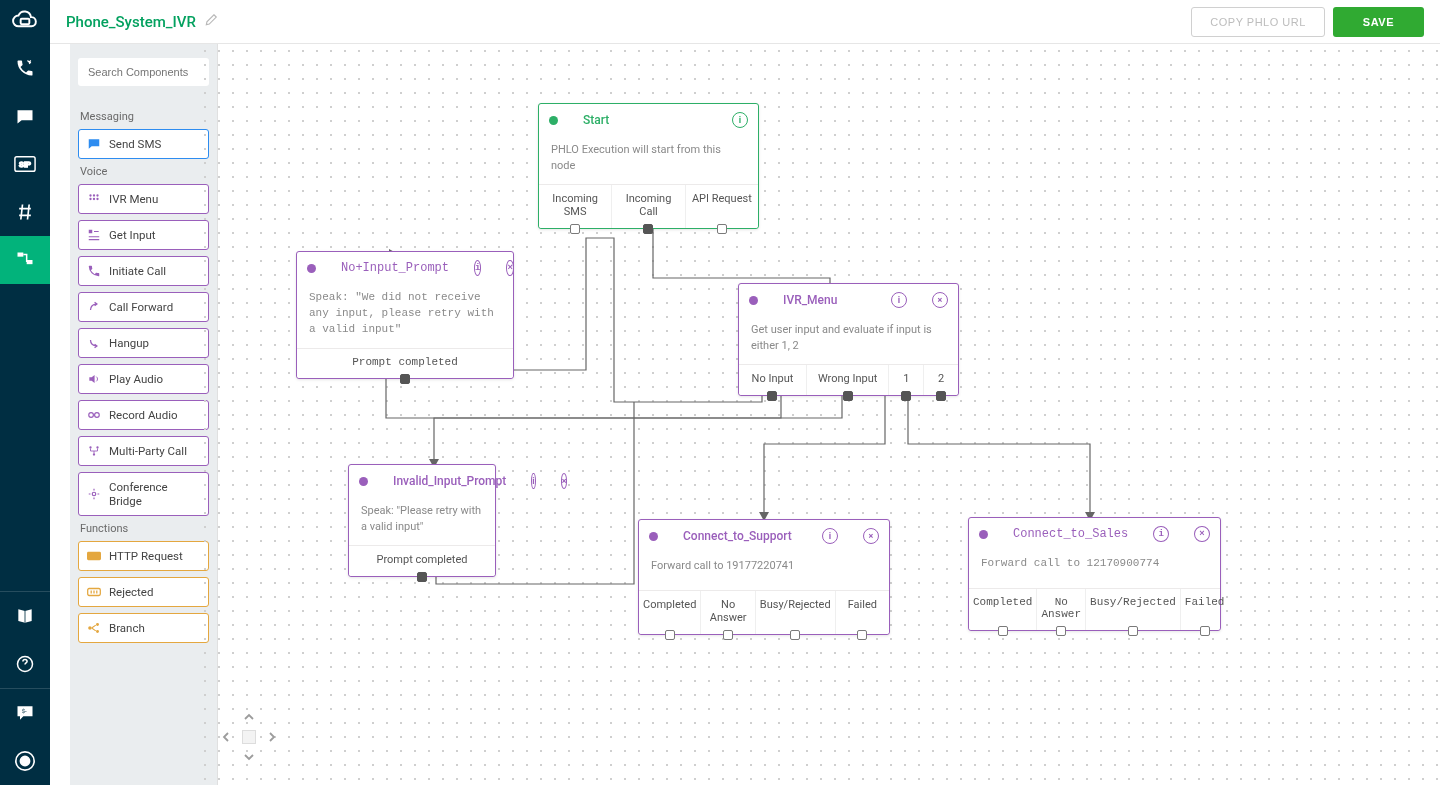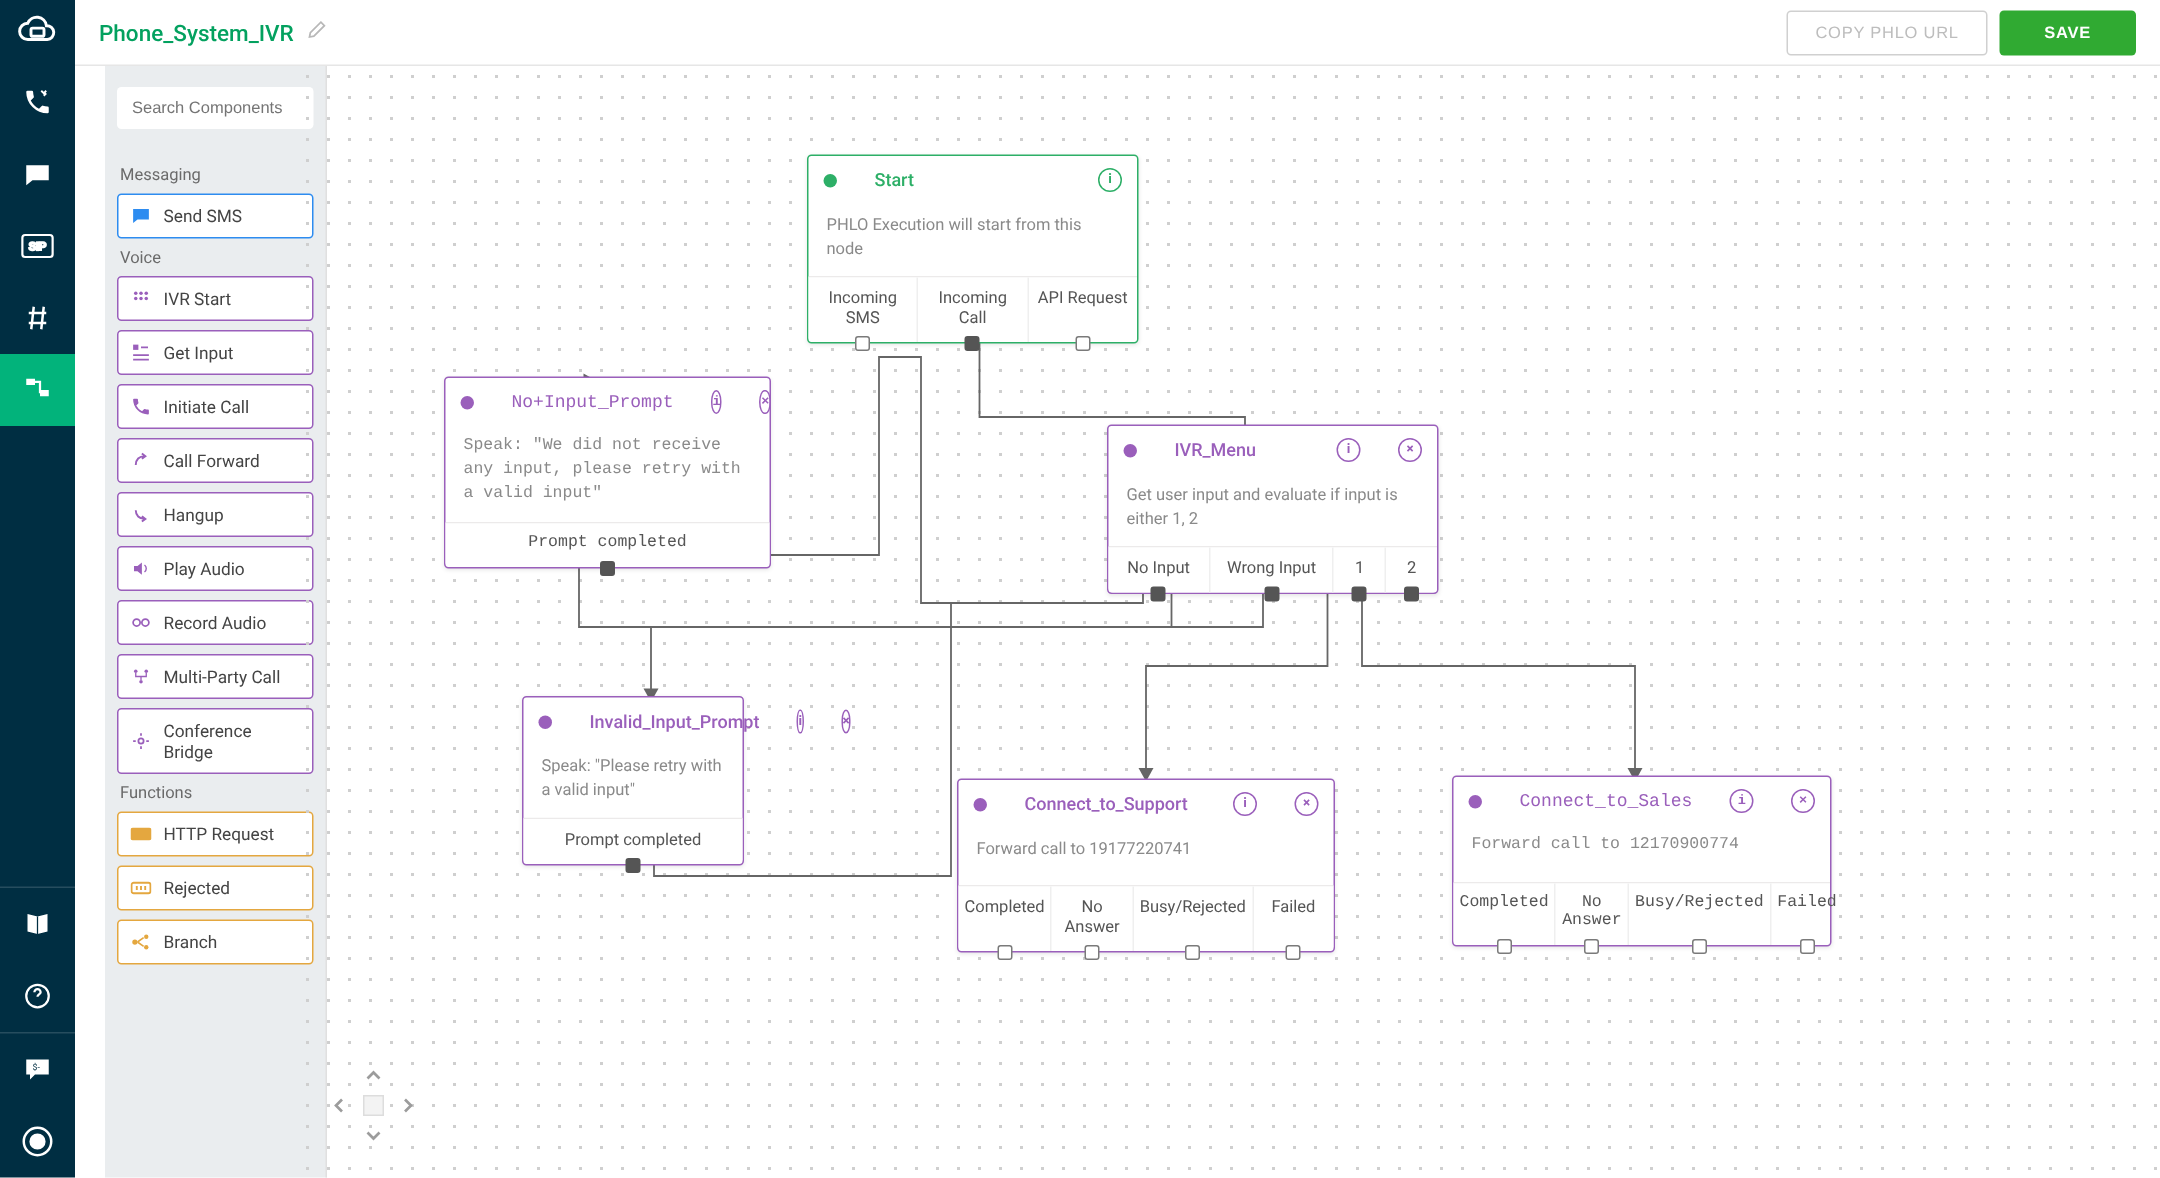--- a/index.html
+++ b/index.html
@@ -171,21 +171,21 @@
       <span class="comp-icon">
         <svg width="14" height="14" viewBox="0 0 24 24" fill="currentColor">
           <circle cx="6" cy="6" r="2"></circle>
           <circle cx="12" cy="6" r="2"></circle>
           <circle cx="18" cy="6" r="2"></circle>
           <circle cx="6" cy="12" r="2"></circle>
           <circle cx="12" cy="12" r="2"></circle>
           <circle cx="18" cy="12" r="2"></circle>
         </svg>
       </span>
-      <span>IVR Start</span>
+      <span>IVR Menu</span>
     </div>
   <div class="comp-item purple">
       <span class="comp-icon">
         <svg width="14" height="14" viewBox="0 0 24 24" fill="currentColor">
           <rect x="3" y="3" width="6" height="6"></rect>
           <path d="M12 6h8M3 15h18M3 20h18" stroke="currentColor" stroke-width="2"></path>
         </svg>
       </span>
       <span>Get Input</span>
     </div>

